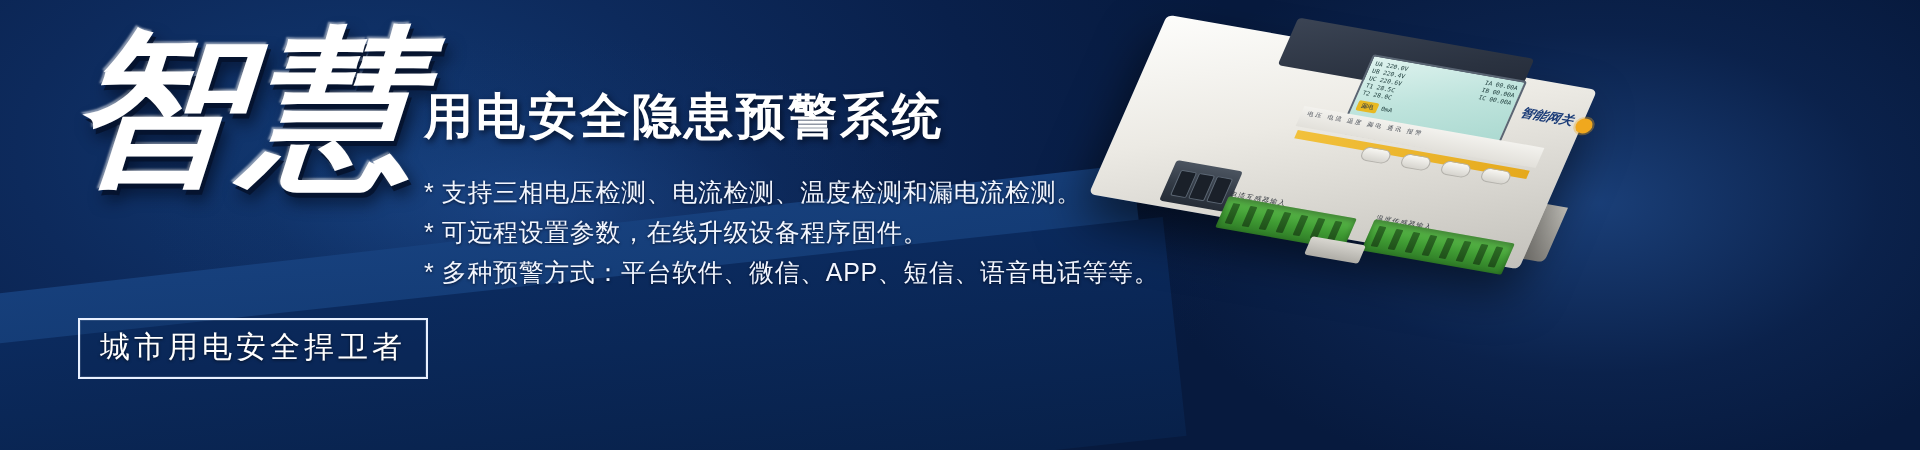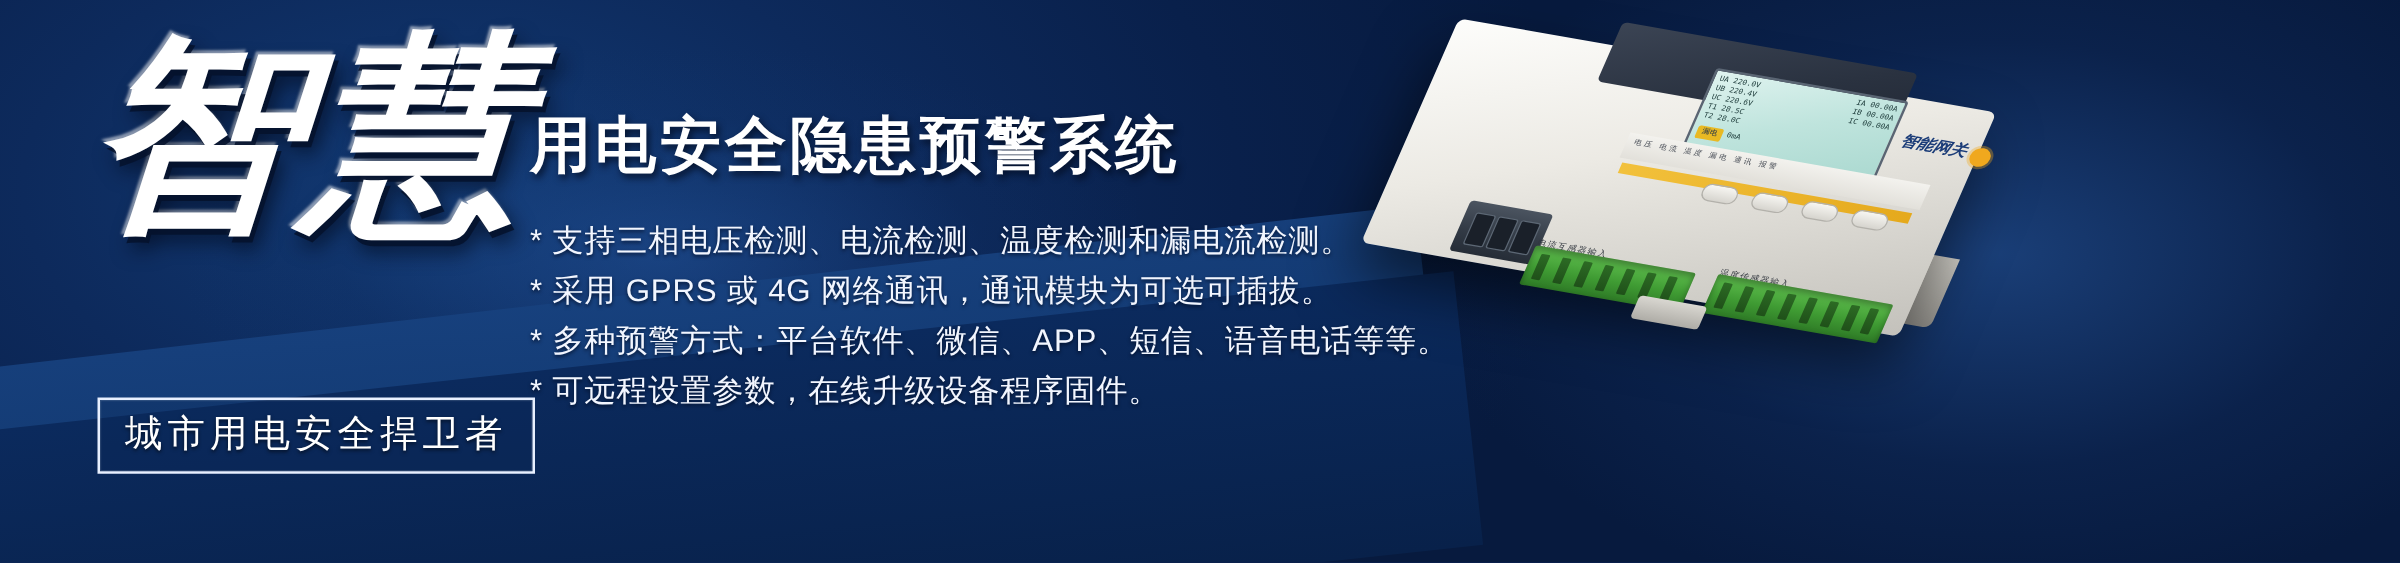--- a/index.html
+++ b/index.html
@@ -193,23 +193,22 @@
   <div class="callig">智慧</div>
 
   <div class="tagbox">
     <span>城市用电安全捍卫者</span>
   </div>
 
   <div class="headline">用电安全隐患预警系统</div>
 
   <div class="bullets">
     <div class="bullet">* 支持三相电压检测、电流检测、温度检测和漏电流检测。</div>
-    <div class="bullet">* 采用 GPRS 或 4G 网络通讯，通讯模块为可选可插拔。</div>
+    <div class="bullet">* 可远程设置参数，在线升级设备程序固件。</div>
     <div class="bullet">* 多种预警方式：平台软件、微信、APP、短信、语音电话等等。</div>
-    <div class="bullet">* 可远程设置参数，在线升级设备程序固件。</div>
   </div>
 
   <div class="device">
     <div class="dev-side"></div>
     <div class="dev-body"></div>
     <div class="dev-top-dark"></div>
 
     <div class="lcd">
       <div class="lcd-text">
         <div class="lcd-row">

